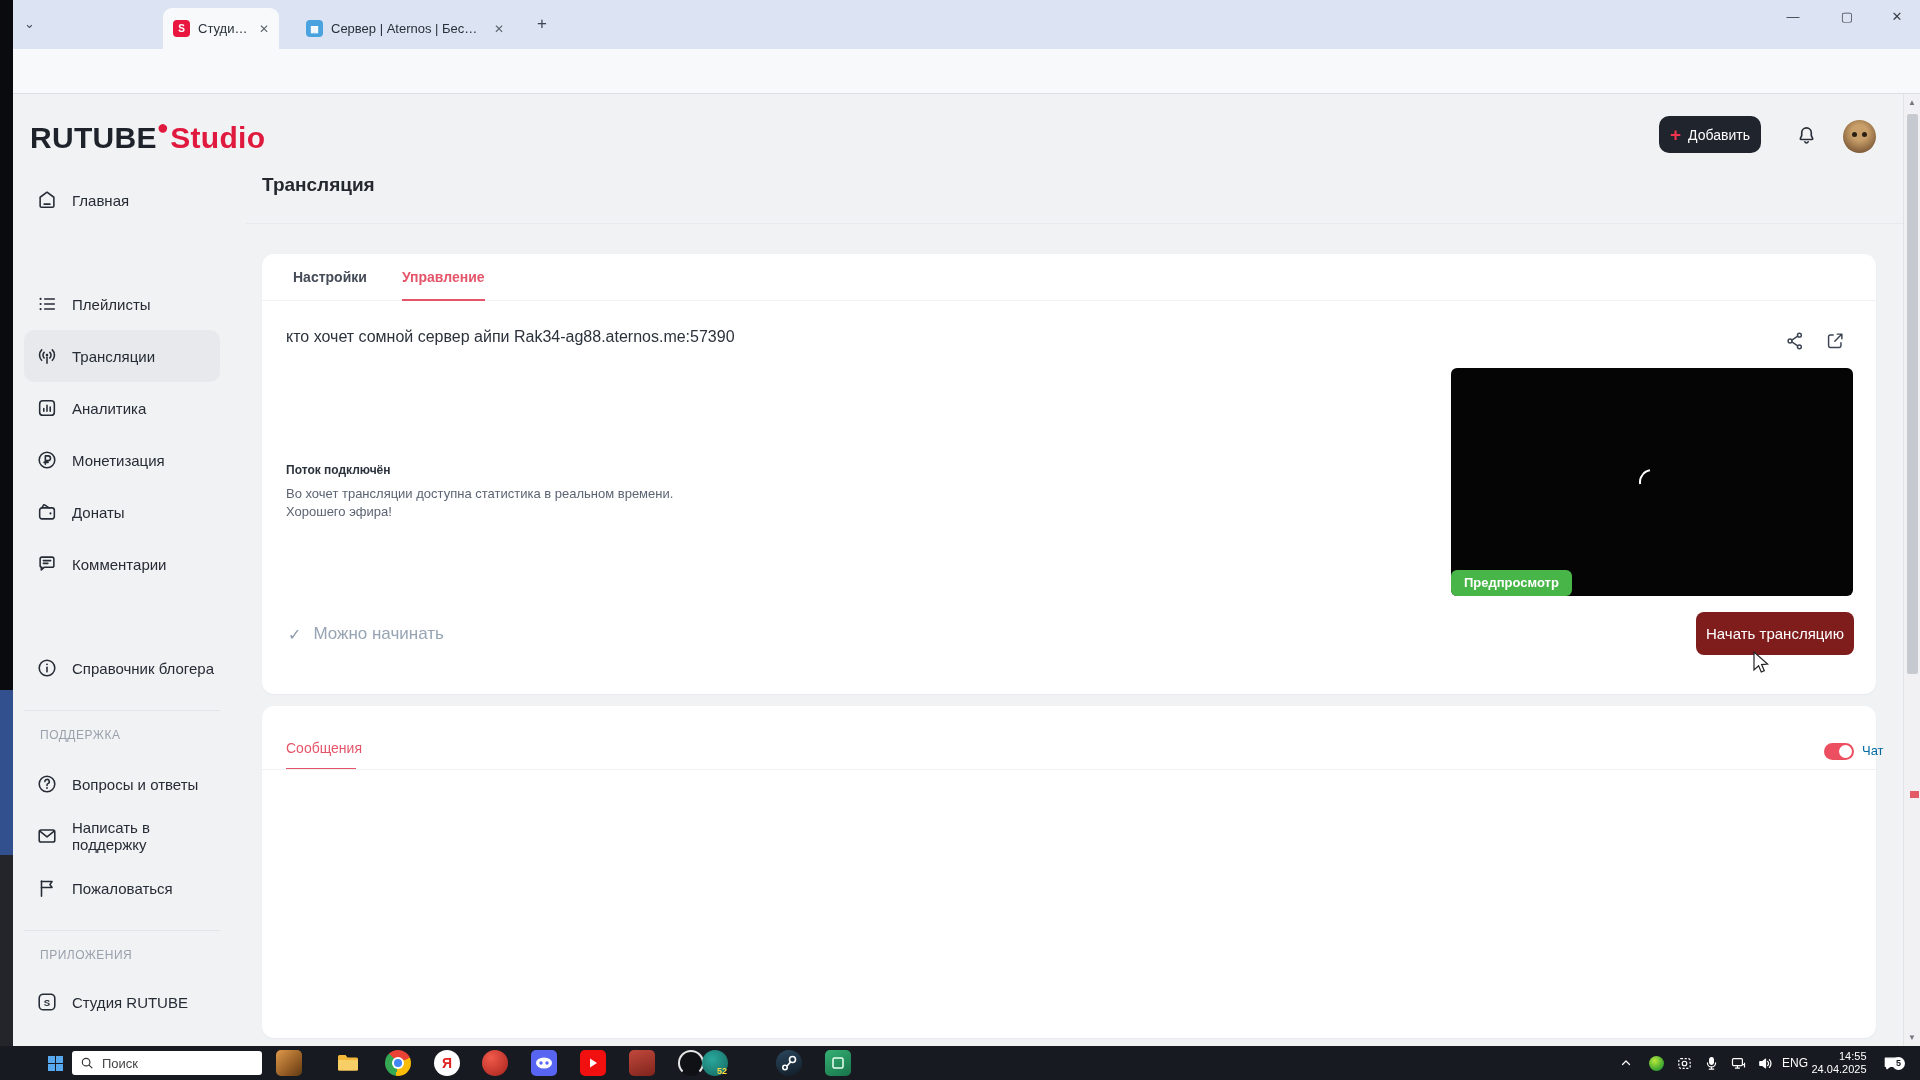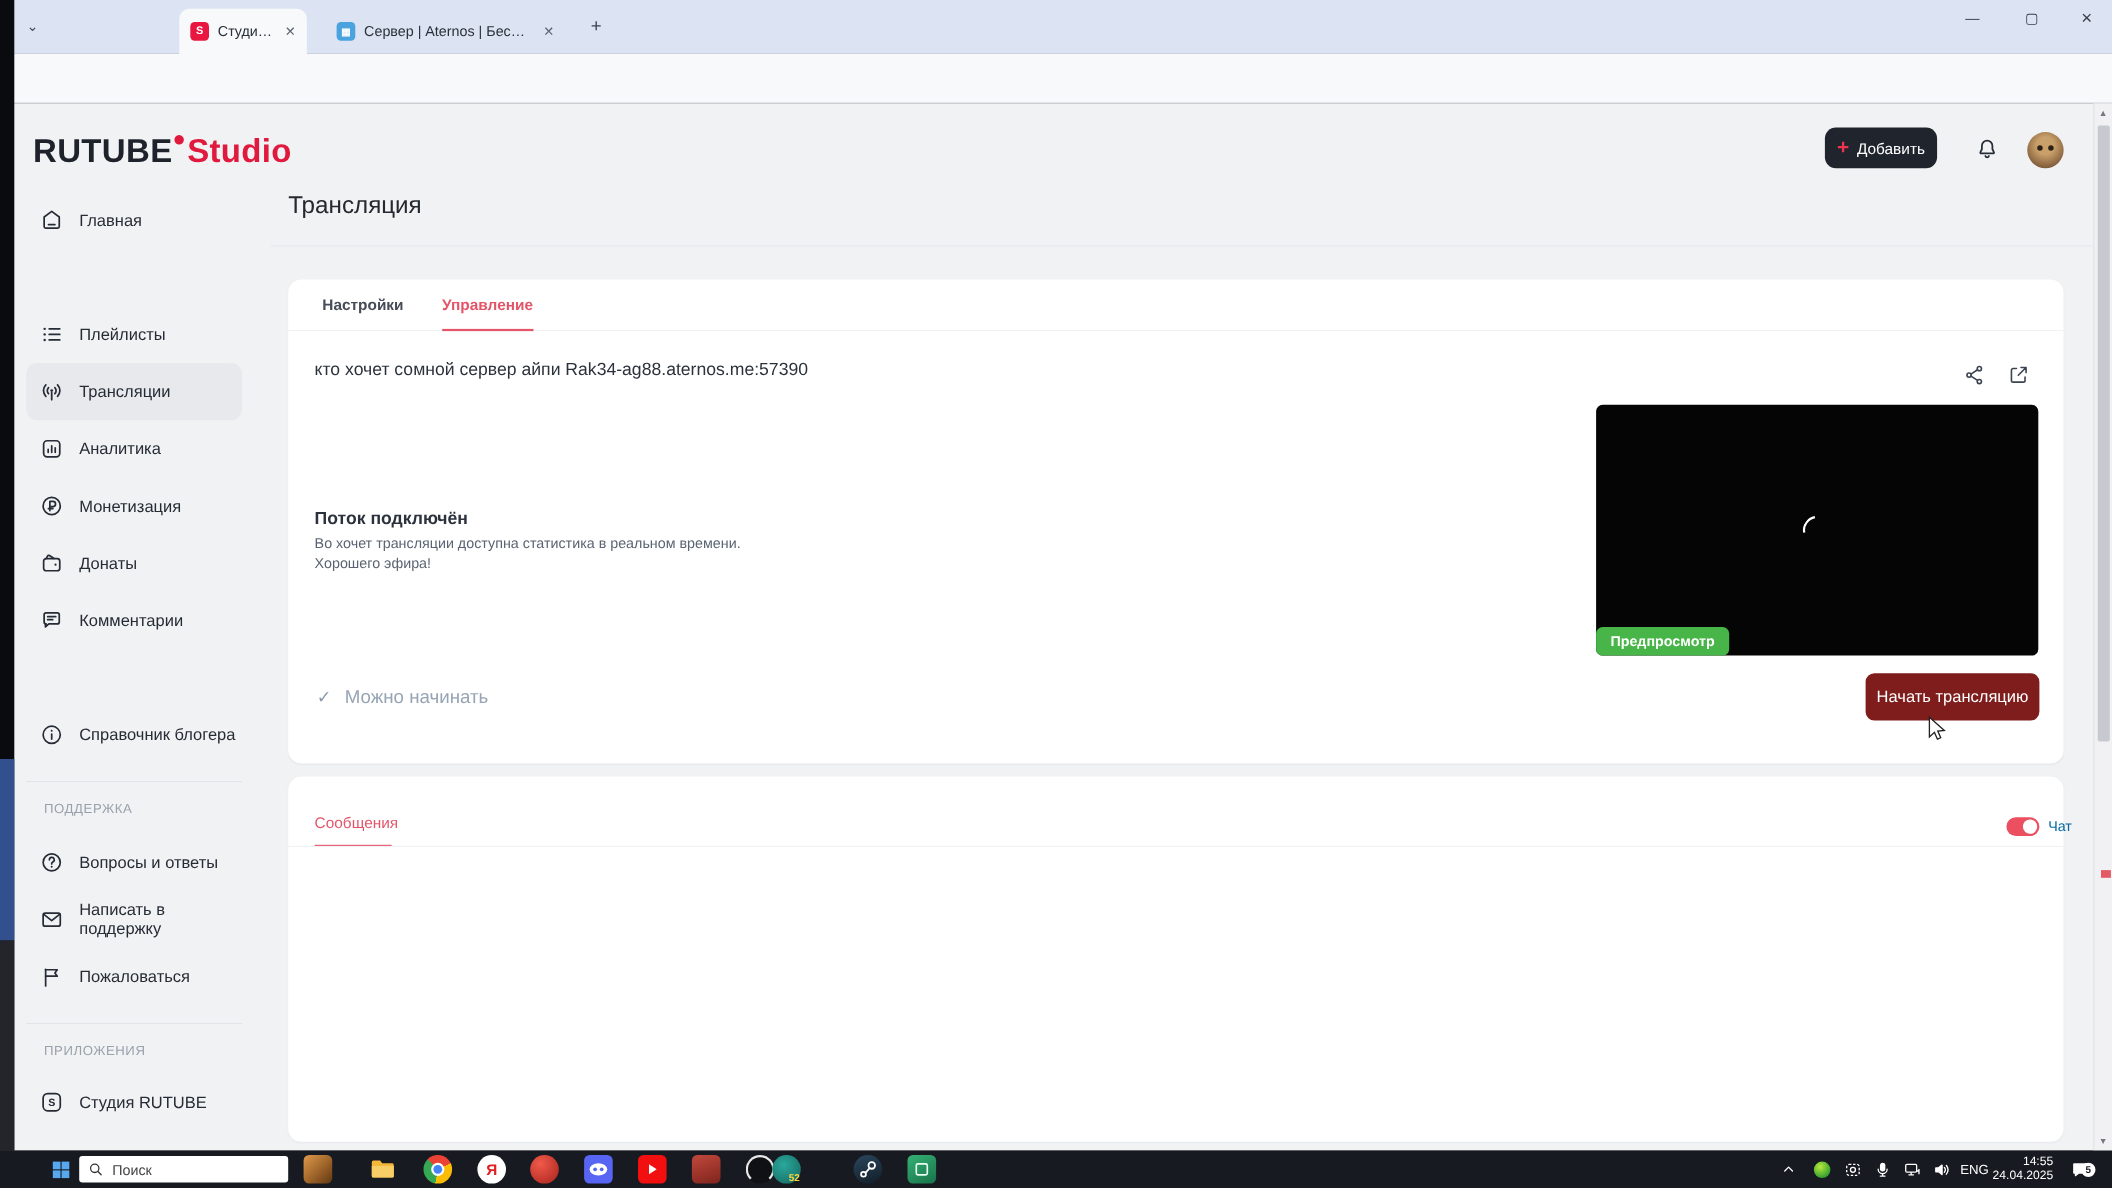--- a/index.html
+++ b/index.html
@@ -37,34 +37,34 @@
   .add-btn { left:1659px; top:22px; width:102px; height:37px; background:#20242d; border-radius:10px; display:flex; align-items:center; justify-content:center; gap:7px; color:#fff; font-size:14px; }
   .add-btn .plus { color:#f0334e; font-size:19px; font-weight:bold; line-height:1; }
   .bell { left:1795px; top:30px; color:#272d37; }
   .avatar { left:1843px; top:26px; width:33px; height:33px; border-radius:50%; background:radial-gradient(circle at 50% 38%, #c9a06a 0 30%, #8a6540 70%, #5d4228 100%); overflow:hidden; }
   .avatar i { position:absolute; width:5px; height:5px; border-radius:50%; background:#2b2014; top:12px; }
   .sidebar-item { position:absolute; left:24px; width:196px; height:52px; display:flex; align-items:center; gap:14px; padding-left:12px; color:#262c36; font-size:15px; }
   .sidebar-item.active { background:#e7e9ec; border-radius:10px; }
   .sic { color:#262c36; flex:0 0 auto; }
   .side-divider { left:24px; width:196px; height:1px; background:#e2e4e8; }
   .side-header { left:40px; font-size:12px; color:#99a1ac; letter-spacing:.5px; }
-  .page-title { left:262px; top:80px; font-size:22px; font-weight:400; color:#24292f; }
+  .page-title { left:262px; top:80px; font-size:19px; font-weight:700; color:#24292f; }
   .card { background:#fff; border-radius:12px; box-shadow:0 1px 2px rgba(20,30,50,.04); }
   .card1 { left:262px; top:160px; width:1614px; height:440px; }
   .card2 { left:262px; top:612px; width:1614px; height:332px; }
   .tabs-row { position:absolute; left:0; top:0; right:0; height:47px; border-bottom:1px solid #f1f2f5; display:flex; gap:35px; padding-left:31px; }
   .ctab { font-size:14px; color:#454c57; line-height:46px; height:47px;font-weight:bold; }
   .ctab.active { color:#e4556a; border-bottom:2px solid #e4556a; }
   .stream-title { position:absolute; left:24px; top:74px; font-size:16px; color:#2c323c; }
   .cicon { position:absolute; color:#3c4452; }
   .preview { position:absolute; left:1189px; top:114px; width:402px; height:228px; background:#050505; border-radius:6px; }
   .spinner { position:absolute; left:50%; top:50%; width:26px; height:26px; margin:-13px 0 0 -13px; border:2.5px solid transparent; border-left-color:#fff; border-radius:50%; transform:rotate(35deg); animation:spin 1s linear infinite; }
   @keyframes spin { to { transform:rotate(395deg); } }
   .badge { position:absolute; left:0; bottom:0; background:#48b548; color:#fff; font-size:13px; font-weight:bold; padding:5px 13px 6px; border-radius:6px; }
-  .status-title { position:absolute; left:24px; top:209px; font-size:16px; font-weight:bold; color:#2b323c; }
+  .status-title { position:absolute; left:24px; top:209px; font-size:12px; font-weight:bold; color:#2b323c; }
   .status-line { position:absolute; left:24px; font-size:13px; color:#5b6472; }
   .ready { position:absolute; left:26px; top:370px; display:flex; gap:12px; align-items:center; color:#97a4b4; font-size:17px; }
   .ready .check { color:#8b99aa; font-size:16px; }
   .start-btn { position:absolute; left:1434px; top:358px; width:158px; height:43px; background:#7f1d1d; border-radius:8px; color:#fff; font-size:15px; display:flex; align-items:center; justify-content:center; }
   .msg-tab { position:absolute; left:24px; top:34px; font-size:14px; color:#e4556a; }
   .msg-underline { position:absolute; left:24px; top:62px; width:70px; height:2px; background:#e4556a; }
   .card2-divider { position:absolute; left:0; right:0; top:63px; height:1px; background:#f0f1f4; }
   .chat-label { position:absolute; left:1600px; top:37px; font-size:13px; color:#0369a1; }
   .toggle { position:absolute; left:1562px; top:37px; width:30px; height:17px; background:#ec5060; border-radius:9px; }
   .toggle .knob { position:absolute; right:2px; top:2px; width:13px; height:13px; border-radius:50%; background:#fff; }

